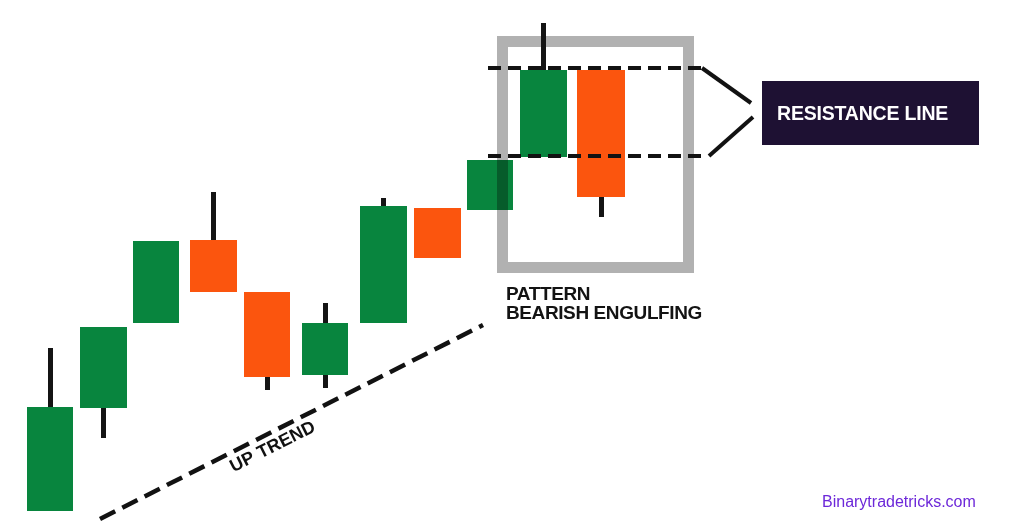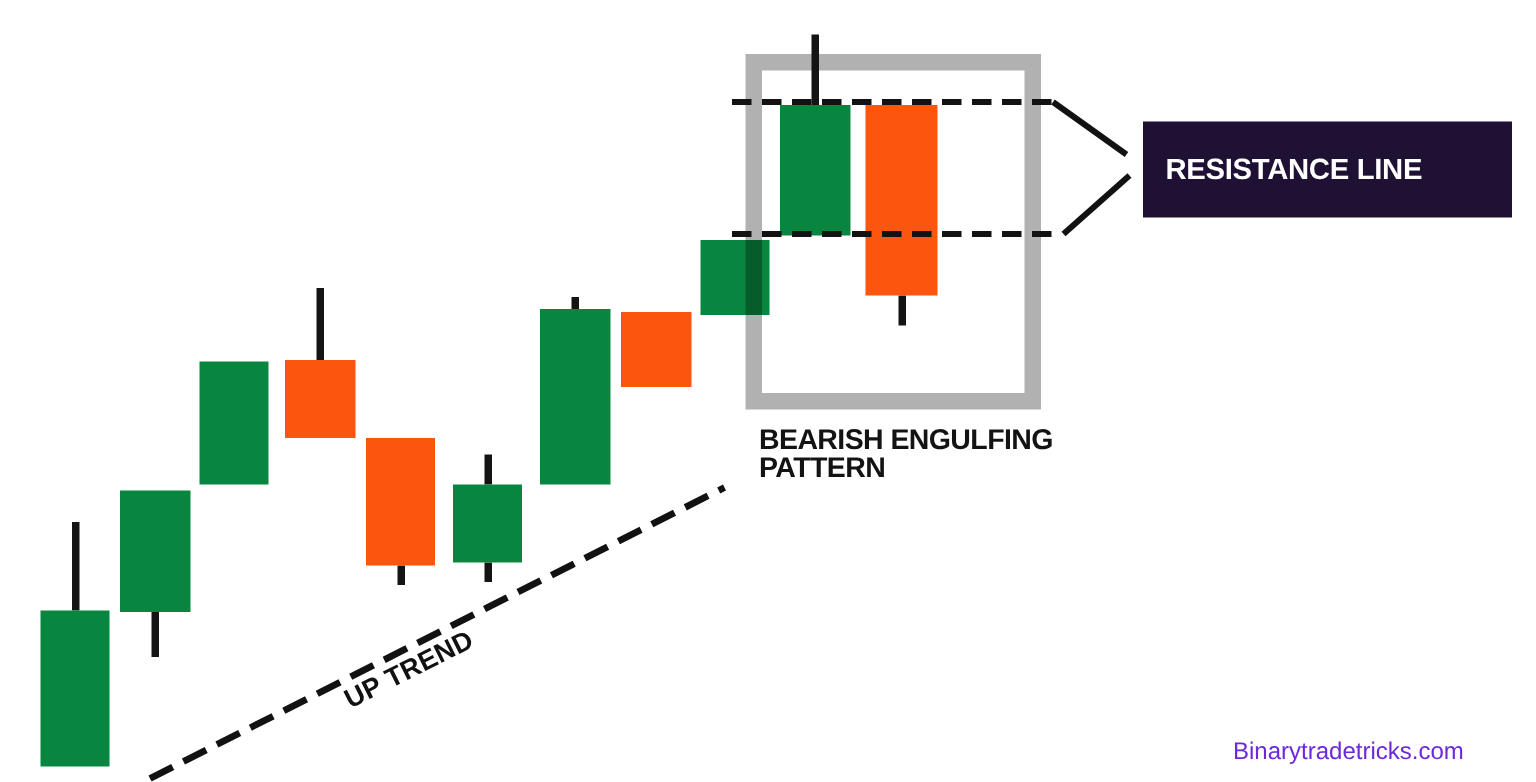--- a/index.html
+++ b/index.html
@@ -69,23 +69,23 @@
   <svg class="layer" id="layer-over" width="1024" height="521" viewBox="0 0 1024 521">
       <line x1="488" y1="68" x2="702" y2="68" stroke="#121212" stroke-width="4" stroke-dasharray="13 7"></line>
       <line x1="488" y1="156" x2="702" y2="156" stroke="#121212" stroke-width="4" stroke-dasharray="13 7"></line>
       <line x1="702" y1="68" x2="751" y2="103" stroke="#121212" stroke-width="4"></line>
       <line x1="709" y1="156" x2="753" y2="117" stroke="#121212" stroke-width="4"></line>
     </svg>
 
   <div class="label-uptrend">UP TREND</div>
 
   <div class="label-pattern">
+    <div>PATTERN</div>
     <div>BEARISH ENGULFING</div>
-    <div>PATTERN</div>
   </div>
 
-  <div class="callout" id="resistance-callout" style="left: 762px; top: 81px; width: 246px; height: 64px; background: rgb(30, 17, 51);">
+  <div class="callout" id="resistance-callout" style="left: 762px; top: 81px; width: 217px; height: 64px; background: rgb(30, 17, 51);">
     <span class="callout-text">RESISTANCE LINE</span>
   </div>
 
   <div class="watermark">Binarytradetricks.com</div>
 
 </div>
 
 </body></html>

